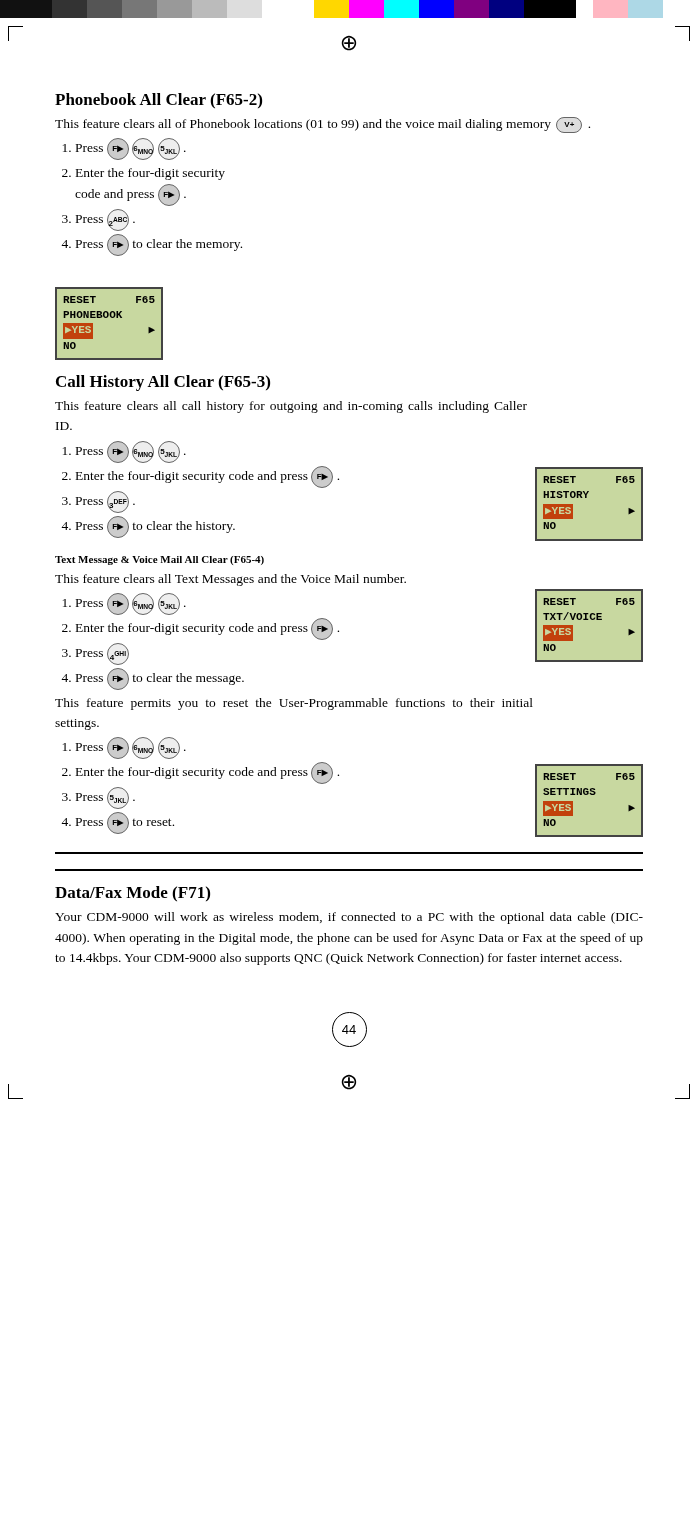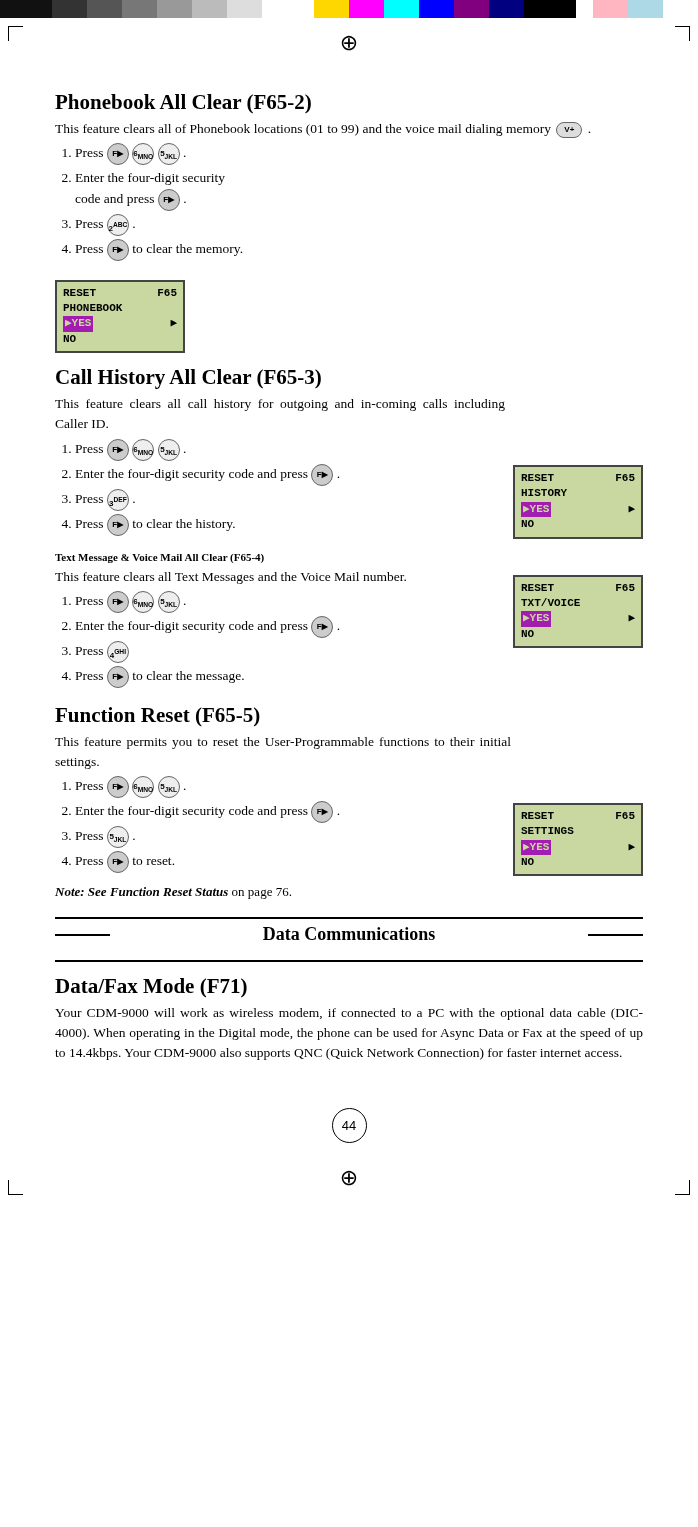--- a/index.html
+++ b/index.html
@@ -53,21 +53,21 @@
       height: 100%;
     }
     .corner-tl { position: absolute; top: 8px; left: 8px; width: 15px; height: 15px; border-top: 1px solid #000; border-left: 1px solid #000; }
     .corner-tr { position: absolute; top: 8px; right: 8px; width: 15px; height: 15px; border-top: 1px solid #000; border-right: 1px solid #000; }
 
     .content {
       padding: 10px 55px 30px 55px;
     }
 
     h2 {
-      font-size: 21px;
+      font-size: 17px;
       font-weight: bold;
       margin-bottom: 4px;
       margin-top: 12px;
     }
     h3 {
       font-size: 11px;
       font-weight: bold;
       margin-bottom: 4px;
       margin-top: 12px;
     }
@@ -85,38 +85,38 @@
     }
     ol li {
       margin-bottom: 3px;
       line-height: 1.5;
     }
 
     
     .lcd-screen {
       background: #c8d8a0;
       border: 2px solid #444;
-      width: 130px;
+      width: 108px;
       min-height: 70px;
       font-family: 'Courier New', monospace;
       font-size: 11px;
       padding: 4px 6px;
       flex-shrink: 0;
-      margin-top: 8px;
+      margin-top: 20px;
       position: relative;
     }
     .lcd-row {
       display: flex;
       justify-content: space-between;
       align-items: center;
       line-height: 1.4;
       font-weight: bold;
     }
     .lcd-selected {
-      background: #a21caf;
+      background: #c2410c;
       color: #c8d8a0;
       padding: 0 2px;
     }
 
     
     .btn {
       display: inline-block;
       width: 22px;
       height: 22px;
       border-radius: 50%;
@@ -357,21 +357,20 @@
       <div class="lcd-row">
           <span class="lcd-selected">▶YES</span>
           <span style="margin-left:auto;">▶</span>
         </div>
       <div class="lcd-row">
           <span>NO</span>
         </div>
     </div>
   </div>
 
-  <h2>Function Reset (F65-5)</h2>
   <div style="display:flex; align-items:flex-end; gap:2px;">
     <div style="flex:1;">
       <p>This feature permits you to reset the User-Programmable functions to their initial settings.</p>
       <ol>
         <li>Press
           <span class="btn btn-f">F▶</span>
           <span class="btn btn-num" style="font-size:8px;">6<sub>MNO</sub></span>
           <span class="btn btn-num" style="font-size:8px;">5<sub>JKL</sub></span> .
         </li>
         <li>Enter the four-digit security code and press
@@ -395,26 +394,22 @@
         </div>
       <div class="lcd-row">
           <span class="lcd-selected">▶YES</span>
           <span style="margin-left:auto;">▶</span>
         </div>
       <div class="lcd-row">
           <span>NO</span>
         </div>
     </div>
   </div>
-  <p class="note-text">
-    <span class="note-bold">Note:  See <em>Function Reset Status</em></span> on page 76.
-  </p>
 
   <hr class="section-divider">
-  <div class="data-comm-header">Data Communications</div>
   <hr class="section-divider">
 
   <h2>Data/Fax Mode (F71)</h2>
   <p>Your CDM-9000 will work as wireless modem, if connected to a PC with the optional data cable (DIC-4000). When operating in the Digital mode, the phone can be used for Async Data or Fax at the speed of up to 14.4kbps. Your CDM-9000 also supports QNC (Quick Network Connection) for faster internet access.</p>
 
 </div>
 
 <div class="page-number">44</div>
 
 <div class="bottom-reg-area">

